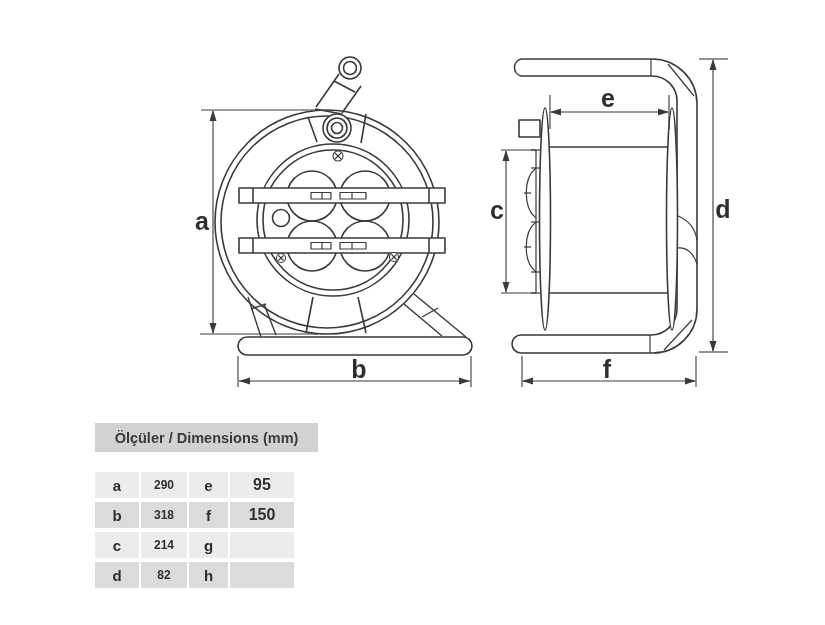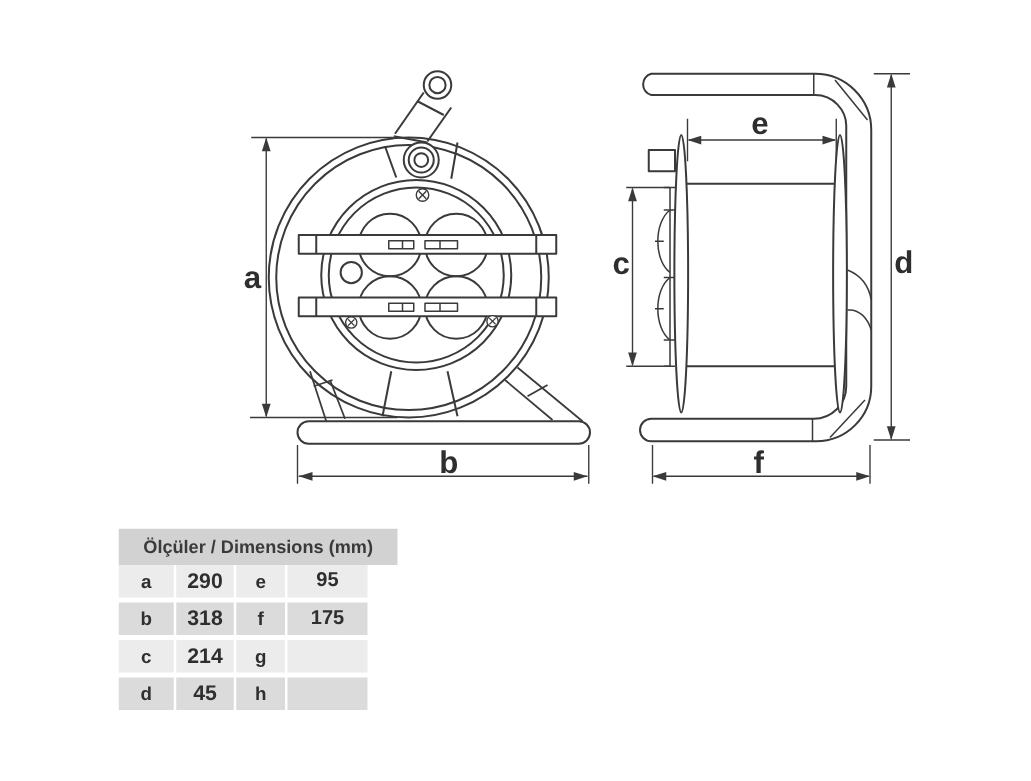--- a/index.html
+++ b/index.html
@@ -3,25 +3,25 @@
 <meta charset="utf-8">
 <style>
   html,body{margin:0;padding:0;background:#ffffff;}
   #stage{position:relative;width:825px;height:625px;background:#ffffff;overflow:hidden;
          font-family:"Liberation Sans",sans-serif;}
   #drawing{position:absolute;left:0;top:0;}
   .dimtext{font-family:"Liberation Sans",sans-serif;font-size:25px;font-weight:600;fill:#2e2e2e;}
   
   #dim-table{position:absolute;left:95px;top:423px;width:223px;color:#333;}
   .tbl-header{height:29px;background:#d2d2d2;display:flex;align-items:center;justify-content:center;
-              font-size:14.5px;font-weight:bold;color:#3a3a3a;margin-bottom:0;}
+              font-size:14.5px;font-weight:bold;color:#3a3a3a;margin-bottom:20px;}
   .tbl-row{display:flex;gap:2px;margin-bottom:4px;height:26px;}
   .cell{display:flex;align-items:center;justify-content:center;font-weight:bold;color:#2f2f2f;}
   .cell.key1{width:44px;font-size:15px;}
-  .cell.val1{width:46px;font-size:17px;}
+  .cell.val1{width:46px;font-size:12px;}
   .cell.key2{width:39px;font-size:15px;}
   .cell.val2{width:64px;font-size:16px;}
   .row-light .cell{background:#ececec;}
   .row-dark  .cell{background:#dbdbdb;}
 </style>
 </head>
 <body>
 
 <div id="stage">
 
@@ -207,28 +207,28 @@
     <div class="tbl-row row-light">
       <div class="cell key1">a</div>
       <div class="cell val1">290</div>
       <div class="cell key2">e</div>
       <div class="cell val2">95</div>
     </div>
     <div class="tbl-row row-dark">
       <div class="cell key1">b</div>
       <div class="cell val1">318</div>
       <div class="cell key2">f</div>
-      <div class="cell val2">175</div>
+      <div class="cell val2">150</div>
     </div>
     <div class="tbl-row row-light">
       <div class="cell key1">c</div>
       <div class="cell val1">214</div>
       <div class="cell key2">g</div>
       <div class="cell val2"></div>
     </div>
     <div class="tbl-row row-dark">
       <div class="cell key1">d</div>
-      <div class="cell val1">45</div>
+      <div class="cell val1">82</div>
       <div class="cell key2">h</div>
       <div class="cell val2"></div>
     </div>
   </div>
 </div>
 
 </body></html>

